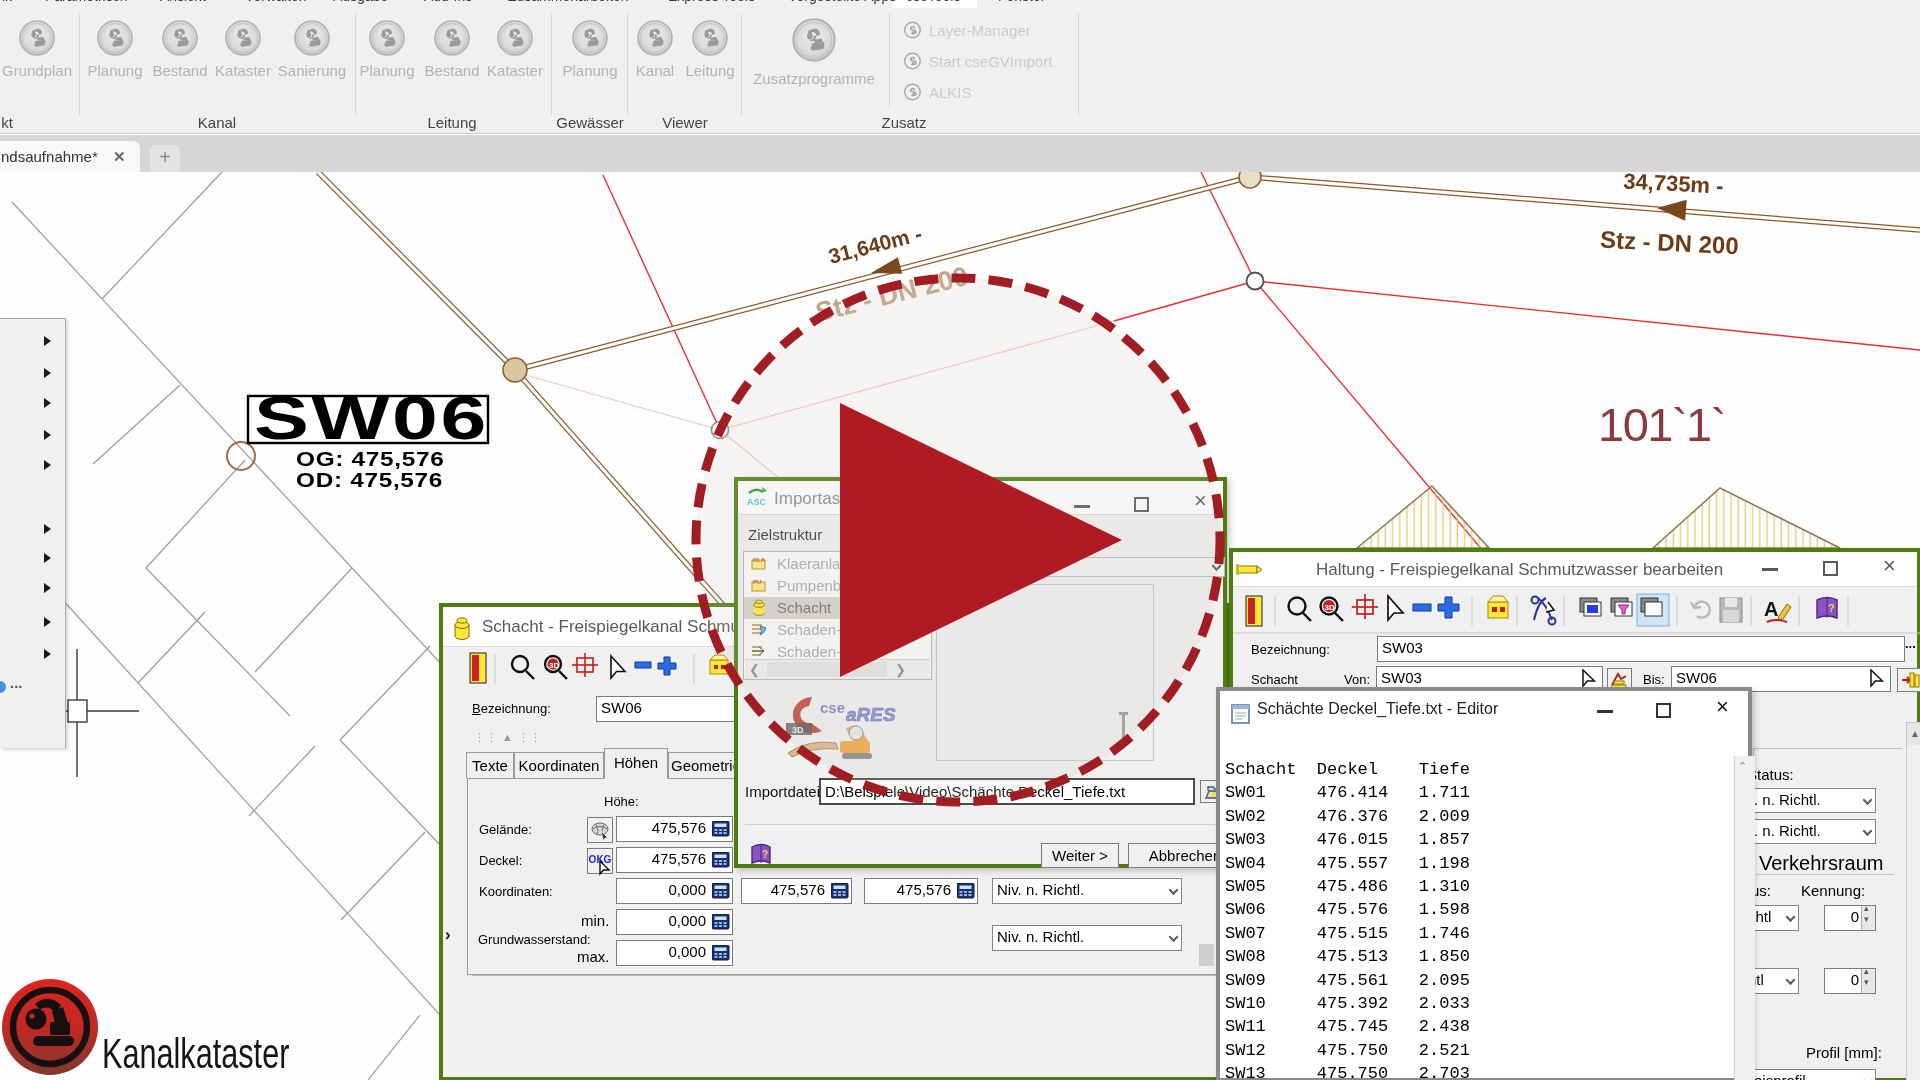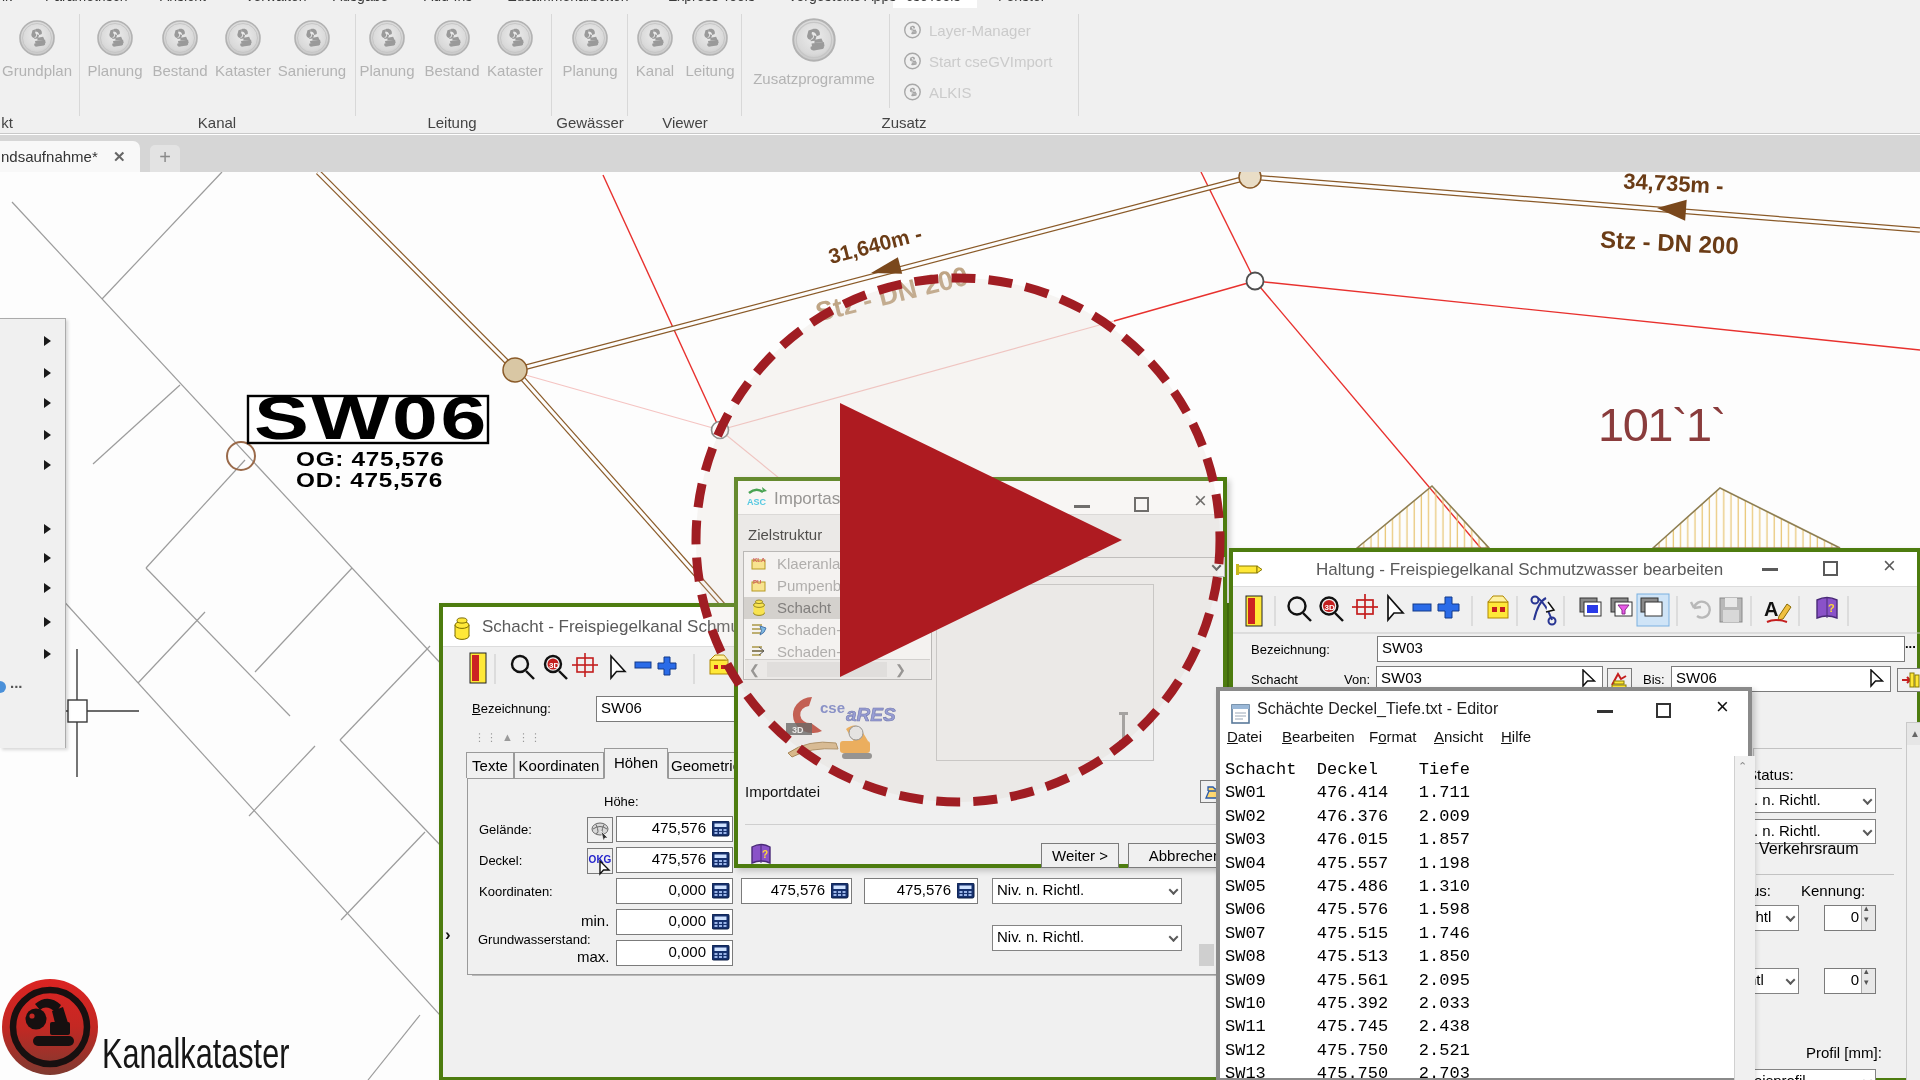--- a/index.html
+++ b/index.html
@@ -400,20 +400,21 @@
    <path d="M10 62 Q30 48 58 52 L60 58 Q32 56 14 66 Z" fill="#d8b88a" stroke="#a8885a"></path>
    <path d="M68 38 q10 -8 16 2 l6 10 l-12 4 z" fill="#f0a848"></path>
    <rect x="62" y="50" width="30" height="12" rx="3" fill="#f0a848"></rect>
    <rect x="64" y="62" width="30" height="6" rx="3" fill="#888"></rect>
    <circle cx="78" cy="42" r="7" fill="#e8e8e8" stroke="#888"></circle>
  </svg>
  <div style="position:absolute;left:384px;top:233px;width:3px;height:28px;background:#9a9a9a"></div>
  <div style="position:absolute;left:381px;top:231px;width:9px;height:3px;background:#9a9a9a"></div>
  <div style="position:absolute;left:381px;top:259px;width:9px;height:3px;background:#9a9a9a"></div>
  <div style="position:absolute;left:7px;top:302px;font-size:15px;color:#111">Importdatei</div>
+ <div class="fld" style="left:81px;top:297px;width:376px;height:27px;border:2px solid #4a4a4a;font-size:15px;padding-top:3px">D:\Beispiele\Video\Schächte Deckel_Tiefe.txt</div>
  <div class="btn" style="left:462px;top:299px;width:29px;height:23px">
       <svg width="20" height="16" style="left:4px;top:3px">
         <path d="M1 14 l3 -7 l14 0 l-3 7 z M3 7 l0 -4 l5 0 l2 2 l6 0 l0 2" fill="#ffd870" stroke="#2a5aa8" stroke-width="1.3"></path>
       </svg>
     </div>
  <div style="position:absolute;left:7px;top:343px;width:484px;height:1px;background:#cfcfcf"></div>
  <svg width="24" height="25" style="left:11px;top:362px">
       <path d="M3 4 q9 -5 18 0 l0 16 q-9 -4 -18 0 z" fill="#8a52c8" stroke="#4a2a78" stroke-width="1.4"></path>
       <path d="M12 2 l0 18" stroke="#4a2a78"></path>
       <text x="13" y="15" font-size="10" fill="#ffd838" font-weight="bold">?</text>
@@ -530,21 +531,21 @@
         <path d="M2 9 l8 0 m-3 -3 l3 3 l-3 3" stroke="#c41e1e" stroke-width="2" fill="none"></path>
         <rect x="10" y="2" width="4" height="14" fill="#ffe838" stroke="#8a7a00"></rect>
         <rect x="15" y="4" width="4" height="12" fill="#ffe838" stroke="#8a7a00"></rect>
       </svg>
     </div>
  <div style="position:absolute;left:520px;top:196px;width:1px;height:338px;background:#c2c2c2"></div>
  <div style="position:absolute;left:520px;top:196px;width:149px;height:1px;background:#c2c2c2"></div>
  <div class="lbl" style="left:514px;top:214px;font-size:15px">Status:</div>
  <div class="combo" style="left:516px;top:236px;width:127px;height:25px">. n. Richtl.<i class="cav"></i></div>
  <div class="combo" style="left:516px;top:267px;width:127px;height:25px">. n. Richtl.<i class="cav"></i></div>
- <div class="lbl" style="left:526px;top:288px;font-size:16px">Verkehrsraum</div>
+ <div class="lbl" style="left:526px;top:300px;font-size:20px">Verkehrsraum</div>
  <div style="position:absolute;left:523px;top:322px;width:138px;height:1px;background:#c2c2c2"></div>
  <div class="lbl" style="left:518px;top:330px;font-size:15px">us:</div>
  <div class="lbl" style="left:568px;top:330px;font-size:15px">Kennung:</div>
  <div class="combo" style="left:510px;top:353px;width:56px;height:26px">chtl<i class="cav"></i></div>
  <div class="fld" style="left:591px;top:353px;width:52px;height:26px;text-align:right;padding-right:16px">0<span class="spin"></span></div>
  <div class="combo" style="left:510px;top:416px;width:56px;height:26px">htl<i class="cav"></i></div>
  <div class="fld" style="left:591px;top:416px;width:52px;height:26px;text-align:right;padding-right:16px">0<span class="spin"></span></div>
  <div class="lbl" style="left:573px;top:492px;font-size:15px">Profil [mm]:</div>
  <div class="combo" style="left:516px;top:517px;width:127px;height:26px">eisprofil<i class="cav"></i></div>
  <div style="position:absolute;left:673px;top:170px;width:18px;height:364px;background:#f0f0f0;border:1px solid #c9c9c9">
@@ -556,27 +557,20 @@
  <div class="tbar" style="height:37px;border-bottom:none">
   <svg width="22" height="24" style="left:11px;top:11px">
         <rect x="1" y="3" width="17" height="18" fill="#fff" stroke="#5a7a9a" stroke-width="1.6"></rect>
         <path d="M1 3 l17 0 l0 4 l-17 0 z" fill="#9ab8d8"></path>
         <path d="M4 11 l11 0 M4 14 l11 0 M4 17 l8 0" stroke="#9aa8b8"></path>
       </svg>
   <div class="ttext" style="left:37px;top:9px;color:#222;font-size:16px">Schächte Deckel_Tiefe.txt - Editor</div>
   <div class="mini" style="left:377px;top:19px;background:#333"></div>
   <div class="maxi" style="left:436px;top:12px;border-color:#333"></div>
   <div class="clos" style="left:496px;top:8px;color:#111">×</div>
- </div>
- <div style="position:absolute;left:0;top:37px;width:100%;height:28px;background:#fff;font-size:15px;color:#111">
-   <span style="position:absolute;left:7px"><u>D</u>atei</span>
-   <span style="position:absolute;left:62px"><u>B</u>earbeiten</span>
-   <span style="position:absolute;left:149px">F<u>o</u>rmat</span>
-   <span style="position:absolute;left:214px"><u>A</u>nsicht</span>
-   <span style="position:absolute;left:281px"><u>H</u>ilfe</span>
  </div>
  <pre style="position:absolute;left:5px;top:67px;font-family:'Liberation Mono',monospace;font-size:17px;line-height:23.4px;color:#000">Schacht  Deckel    Tiefe
 SW01     476.414   1.711
 SW02     476.376   2.009
 SW03     476.015   1.857
 SW04     475.557   1.198
 SW05     475.486   1.310
 SW06     475.576   1.598
 SW07     475.515   1.746
 SW08     475.513   1.850

